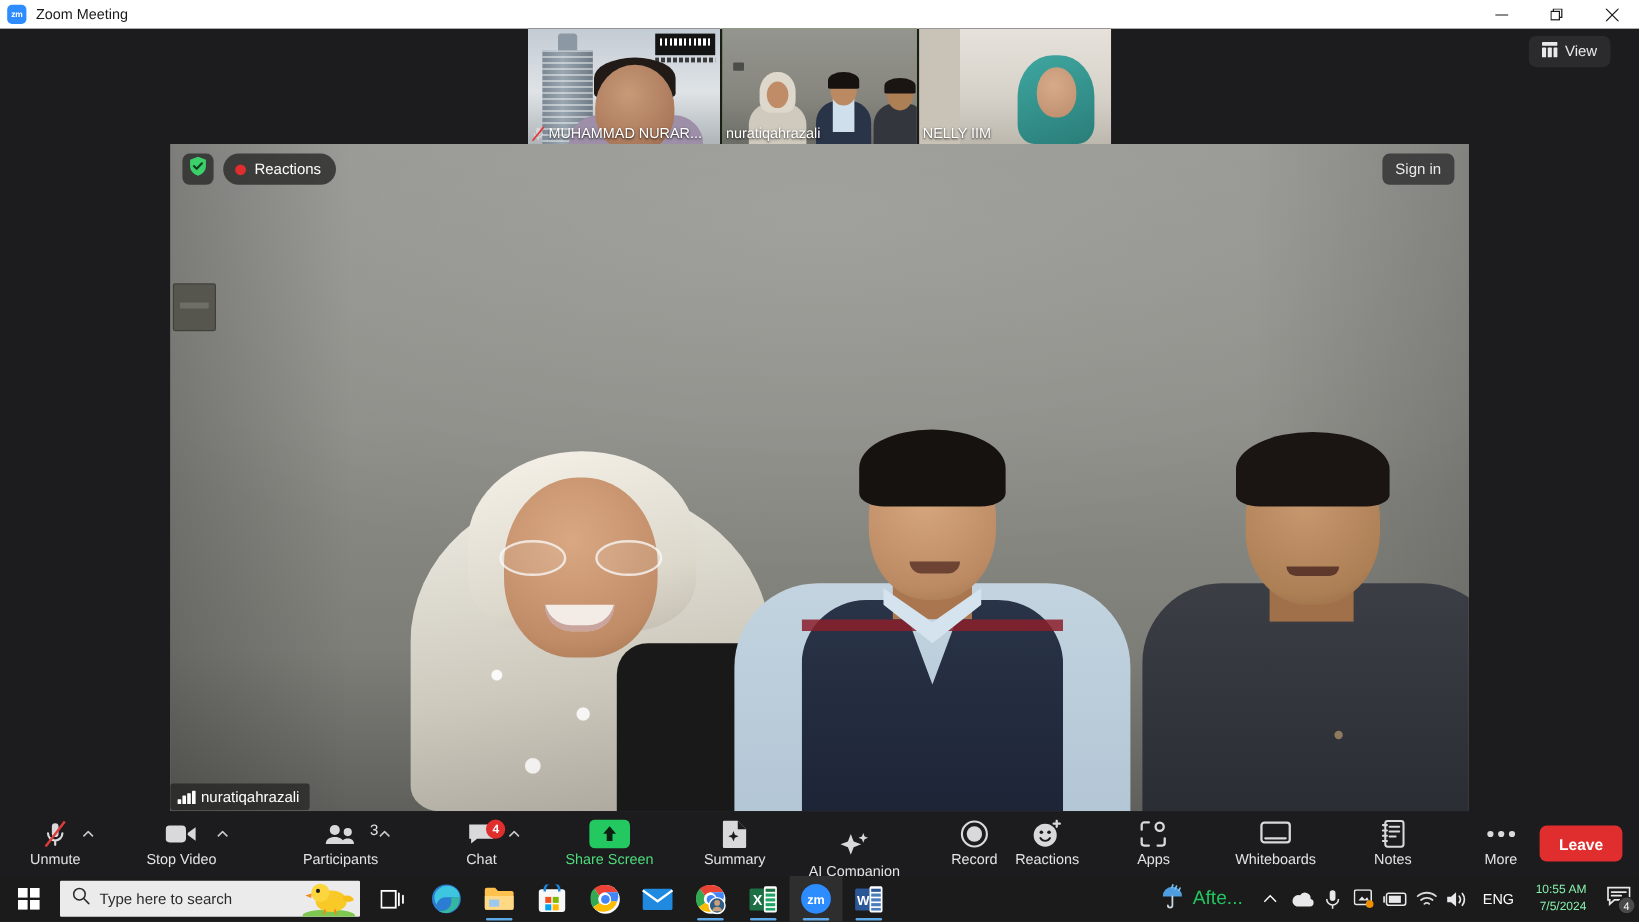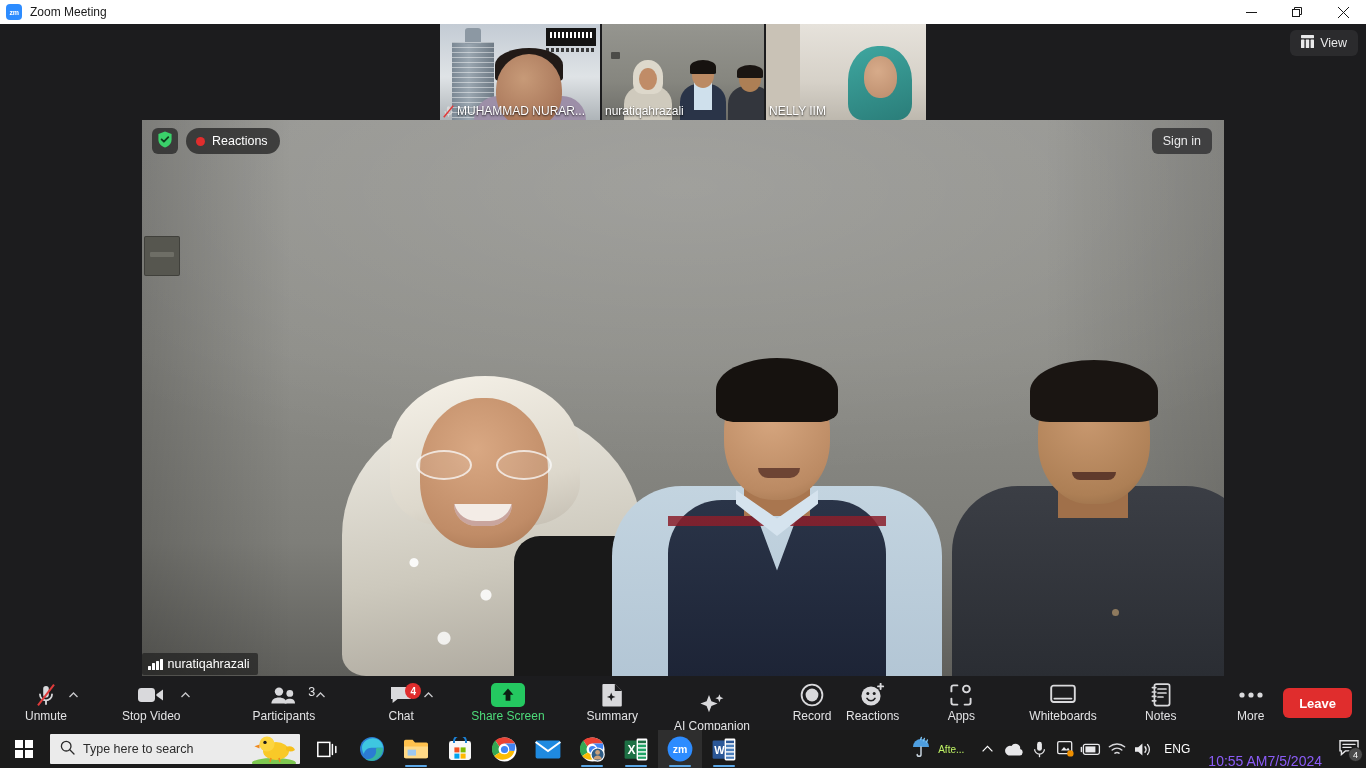--- a/index.html
+++ b/index.html
@@ -303,21 +303,21 @@
   .signin-btn {
     position: absolute; right: 154px; top: 104px; z-index: 5;
     height: 26px; border-radius: 6px;
     background: rgba(56,56,58,.9);
     color: #e9e9ea; font-size: 12.5px;
     display: flex; align-items: center; padding: 0 11px;
     cursor: pointer;
   }
 
   .view-btn {
-    position: absolute; right: 8px; top: 6px; z-index: 6;
+    position: absolute; right: 24px; top: 6px; z-index: 6;
     height: 26px; border-radius: 6px;
     background: rgba(46,46,48,.88);
     color: #e9e9ea; font-size: 12.5px;
     display: flex; align-items: center; gap: 6px; padding: 0 11px;
     cursor: pointer;
   }
 
   .stage-name {
     position: absolute; left: 142px; top: 629px; z-index: 5;
     height: 22px; padding: 0 8px 0 6px;
@@ -411,31 +411,31 @@
   .tbicon.active { background:#2e2e2e; }
   .tbicon.running::after {
     content:""; position:absolute; bottom:1px; left:11px;
     width:22px; height:2px; background:#5ca8e8; border-radius:1px;
   }
   .tray { margin-left:auto; display:flex; align-items:center; height:38px; }
   .weather {
     display:flex; align-items:center; gap:6px;
     padding:0 10px; height:38px; cursor:pointer;
   }
-  .weather .wt { font-size:10px; color:#bef264; }
+  .weather .wt { font-size:16px; color:#22c55e; }
   .trayicon {
     width:26px; height:38px;
     display:flex; align-items:center; justify-content:center;
     position:relative; cursor:pointer;
   }
   .lang { font-size:12px; color:#fff; padding:0 8px; cursor:pointer; }
   .clock {
-    display:flex; flex-direction:row; align-items:flex-end;
+    display:flex; flex-direction:column; align-items:flex-end;
     justify-content:center; line-height:14px;
-    font-size:14px; color:#8b5cf6; padding:0 10px; height:38px; cursor:pointer;
+    font-size:10px; color:#86efac; padding:0 10px; height:38px; cursor:pointer;
   }
   .notif {
     width:34px; height:38px;
     display:flex; align-items:center; justify-content:center;
     position:relative; cursor:pointer;
   }
   .notif .nb {
     position:absolute; right:3px; bottom:6px;
     width:15px; height:15px; border-radius:50%;
     background:#4a4a4a; color:#fff; font-size:9px;

